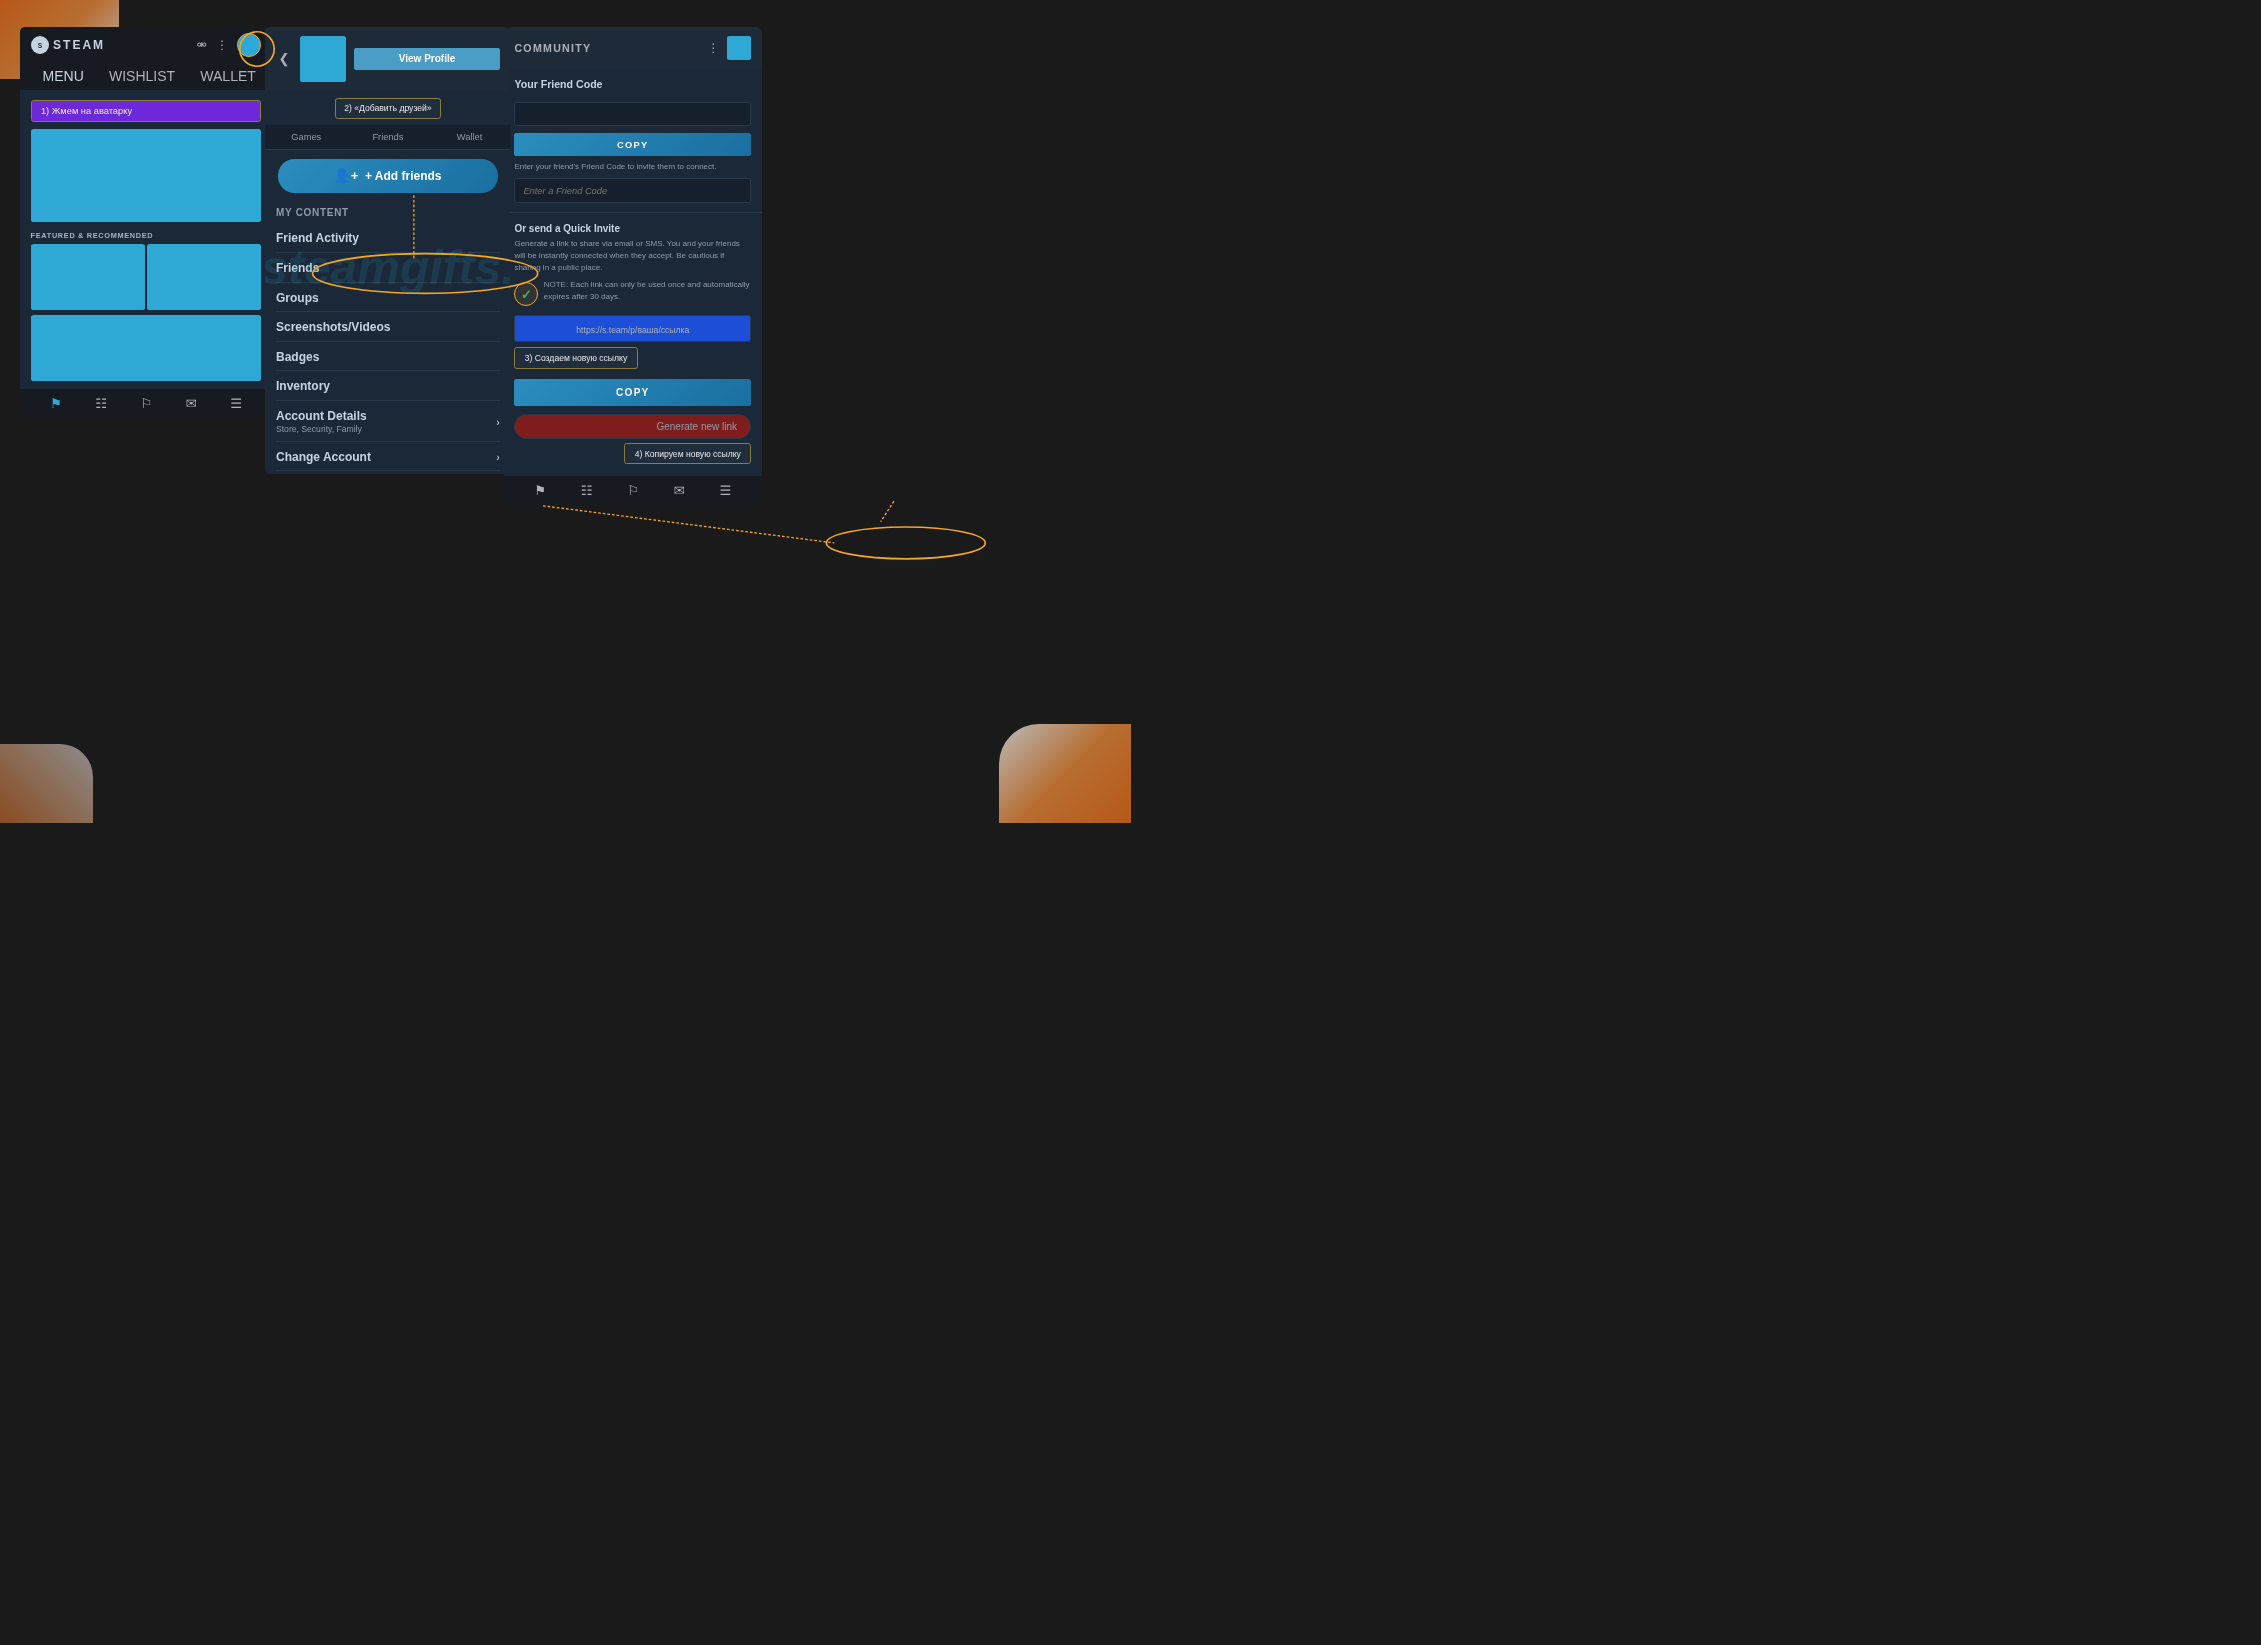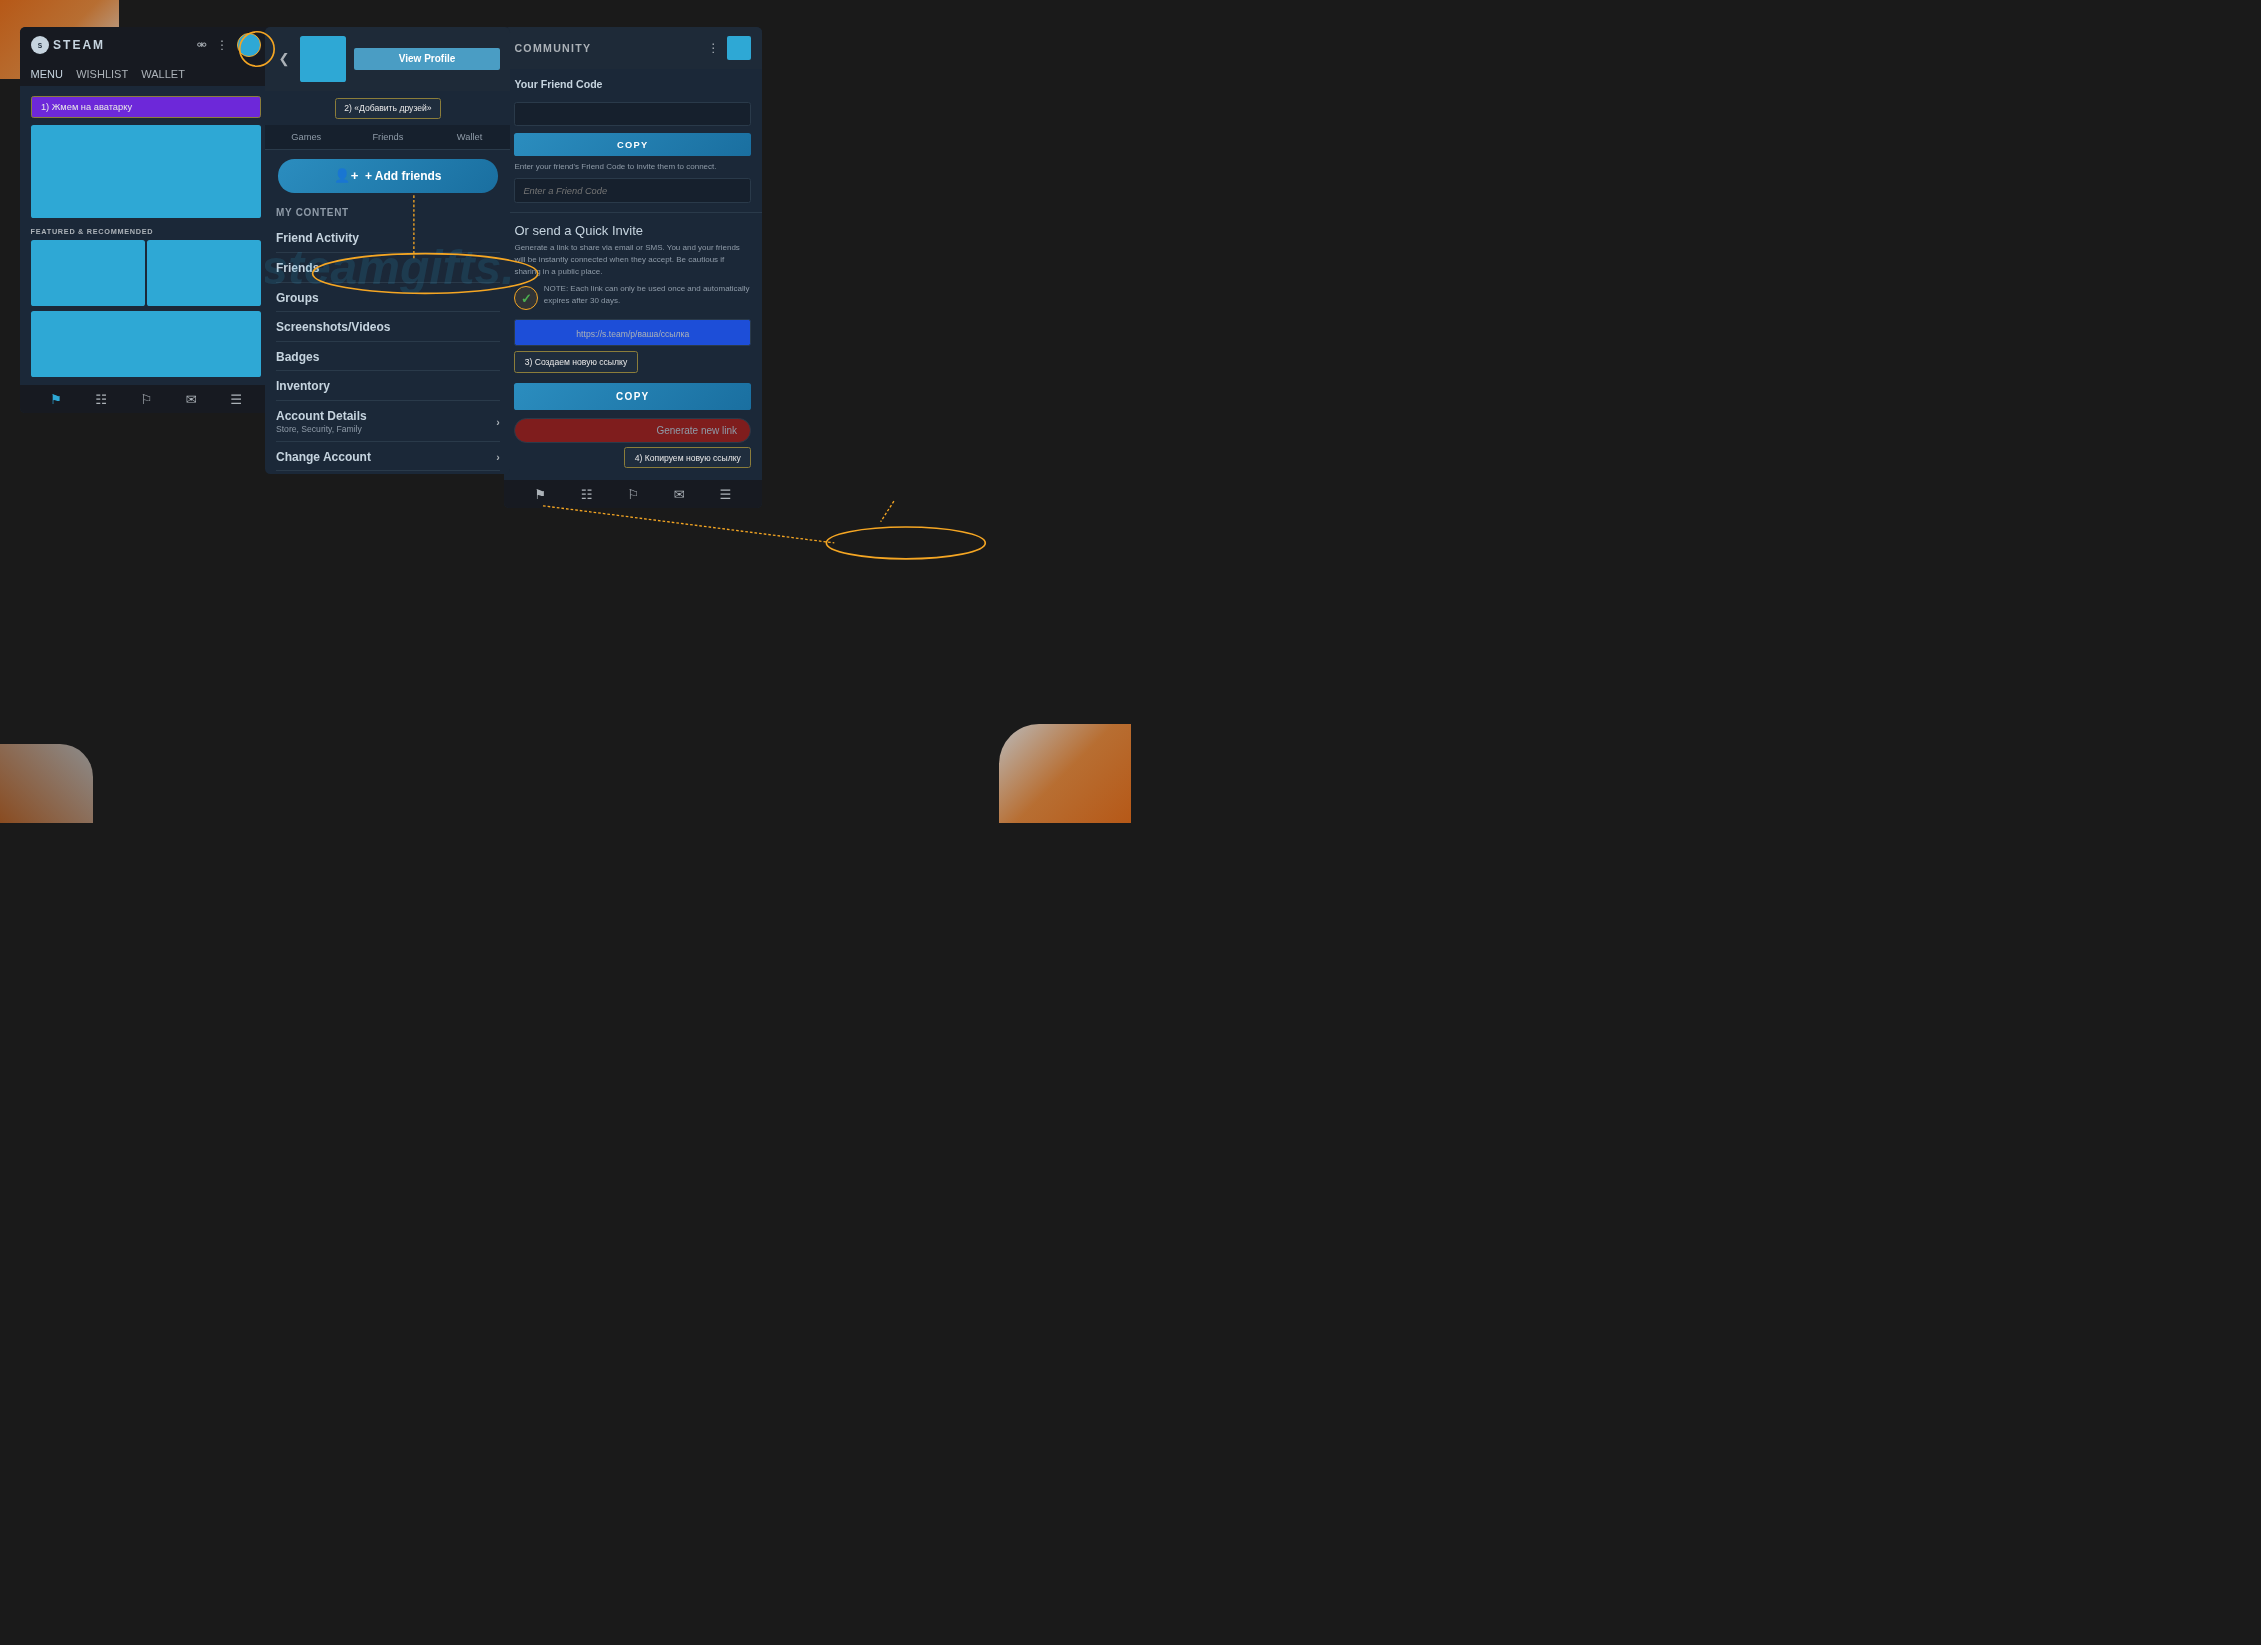--- a/index.html
+++ b/index.html
@@ -109,25 +109,26 @@
     }
 
     .steam-nav {
       background: #171a21;
       padding: 4px 10.6px 6.6px;
       display: flex;
       gap: 13.2px;
     }
     .nav-item {
       color: #acb2b8;
-      font-size: 11px;
+      font-size: 14px;
       cursor: pointer;
       display: flex;
       align-items: center;
       gap: 2.6px;
+      margin-left: 12px;
     }
     .nav-item-active {
       color: #c6d4df;
     }
 
     .callout-box {
       background: #6d28d9;
       border: 1px solid #8b7d3a;
       border-radius: 2.6px;
       padding: 5.3px 9.3px;
@@ -393,22 +394,22 @@
       font-style: italic;
       margin-top: 5.3px;
       outline: none;
     }
 
     .quick-invite-section {
       padding: 9.3px 10.6px;
     }
     .quick-invite-title {
       color: #c6d4df;
-      font-size: 13px;
-      font-weight: normal;
+      font-size: 10px;
+      font-weight: bold;
       margin-bottom: 4px;
     }
     .quick-invite-desc {
       color: #8f9ba8;
       font-size: 8px;
       line-height: 1.5;
       margin-bottom: 5.3px;
     }
     .note-text {
       color: #8f9ba8;

